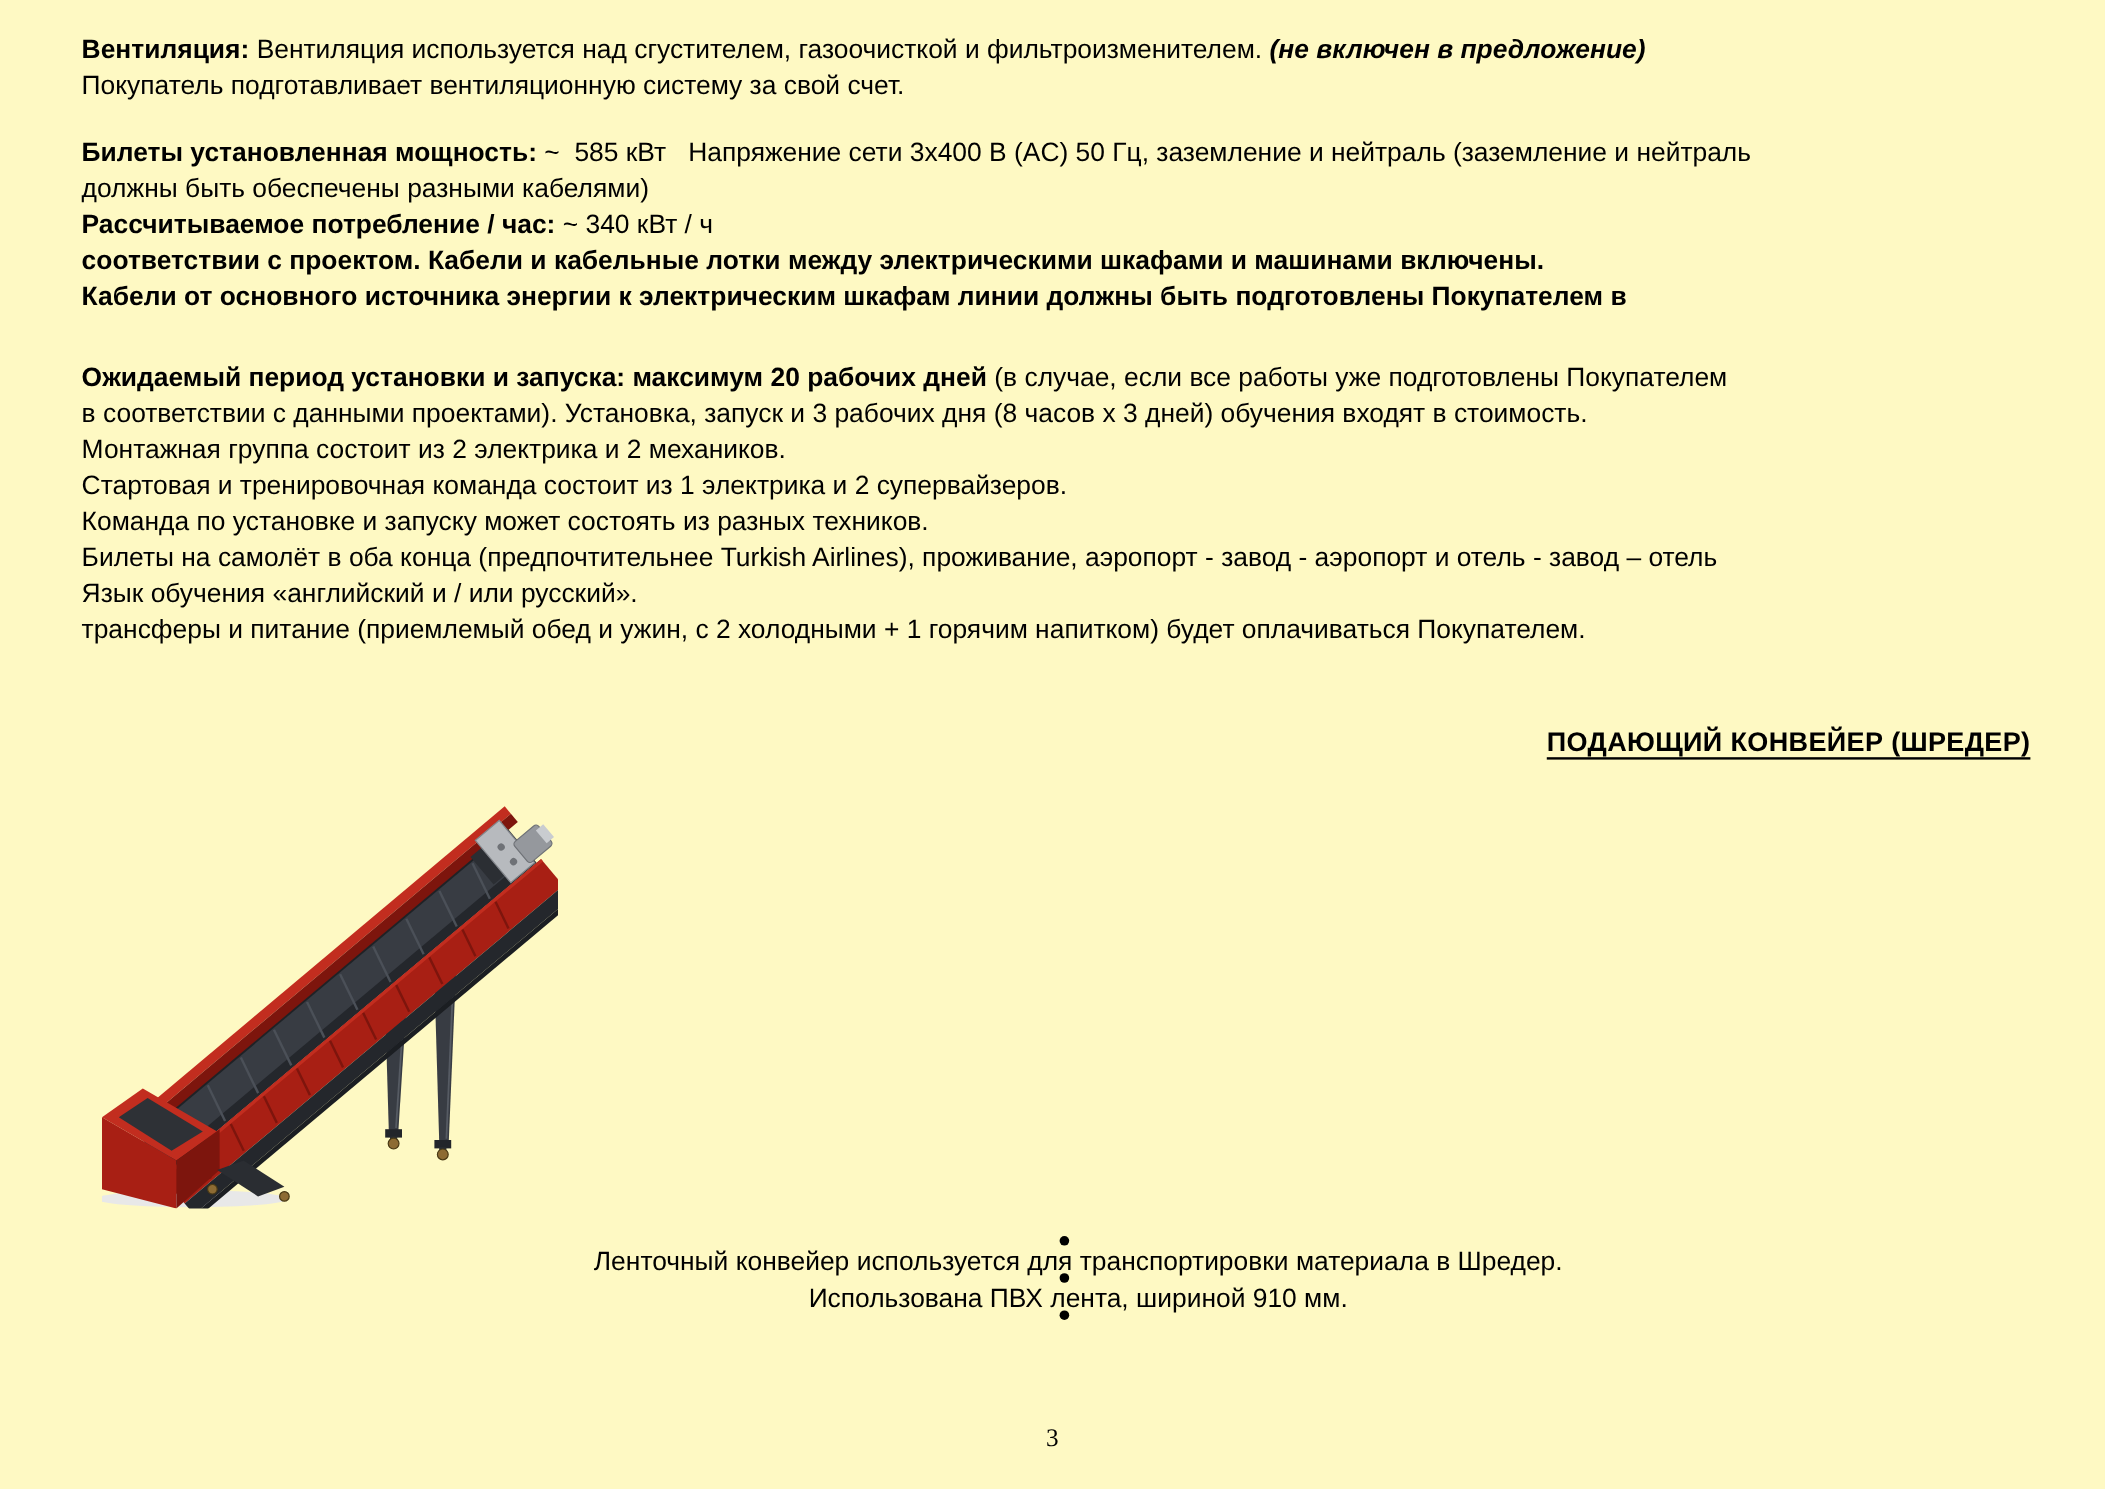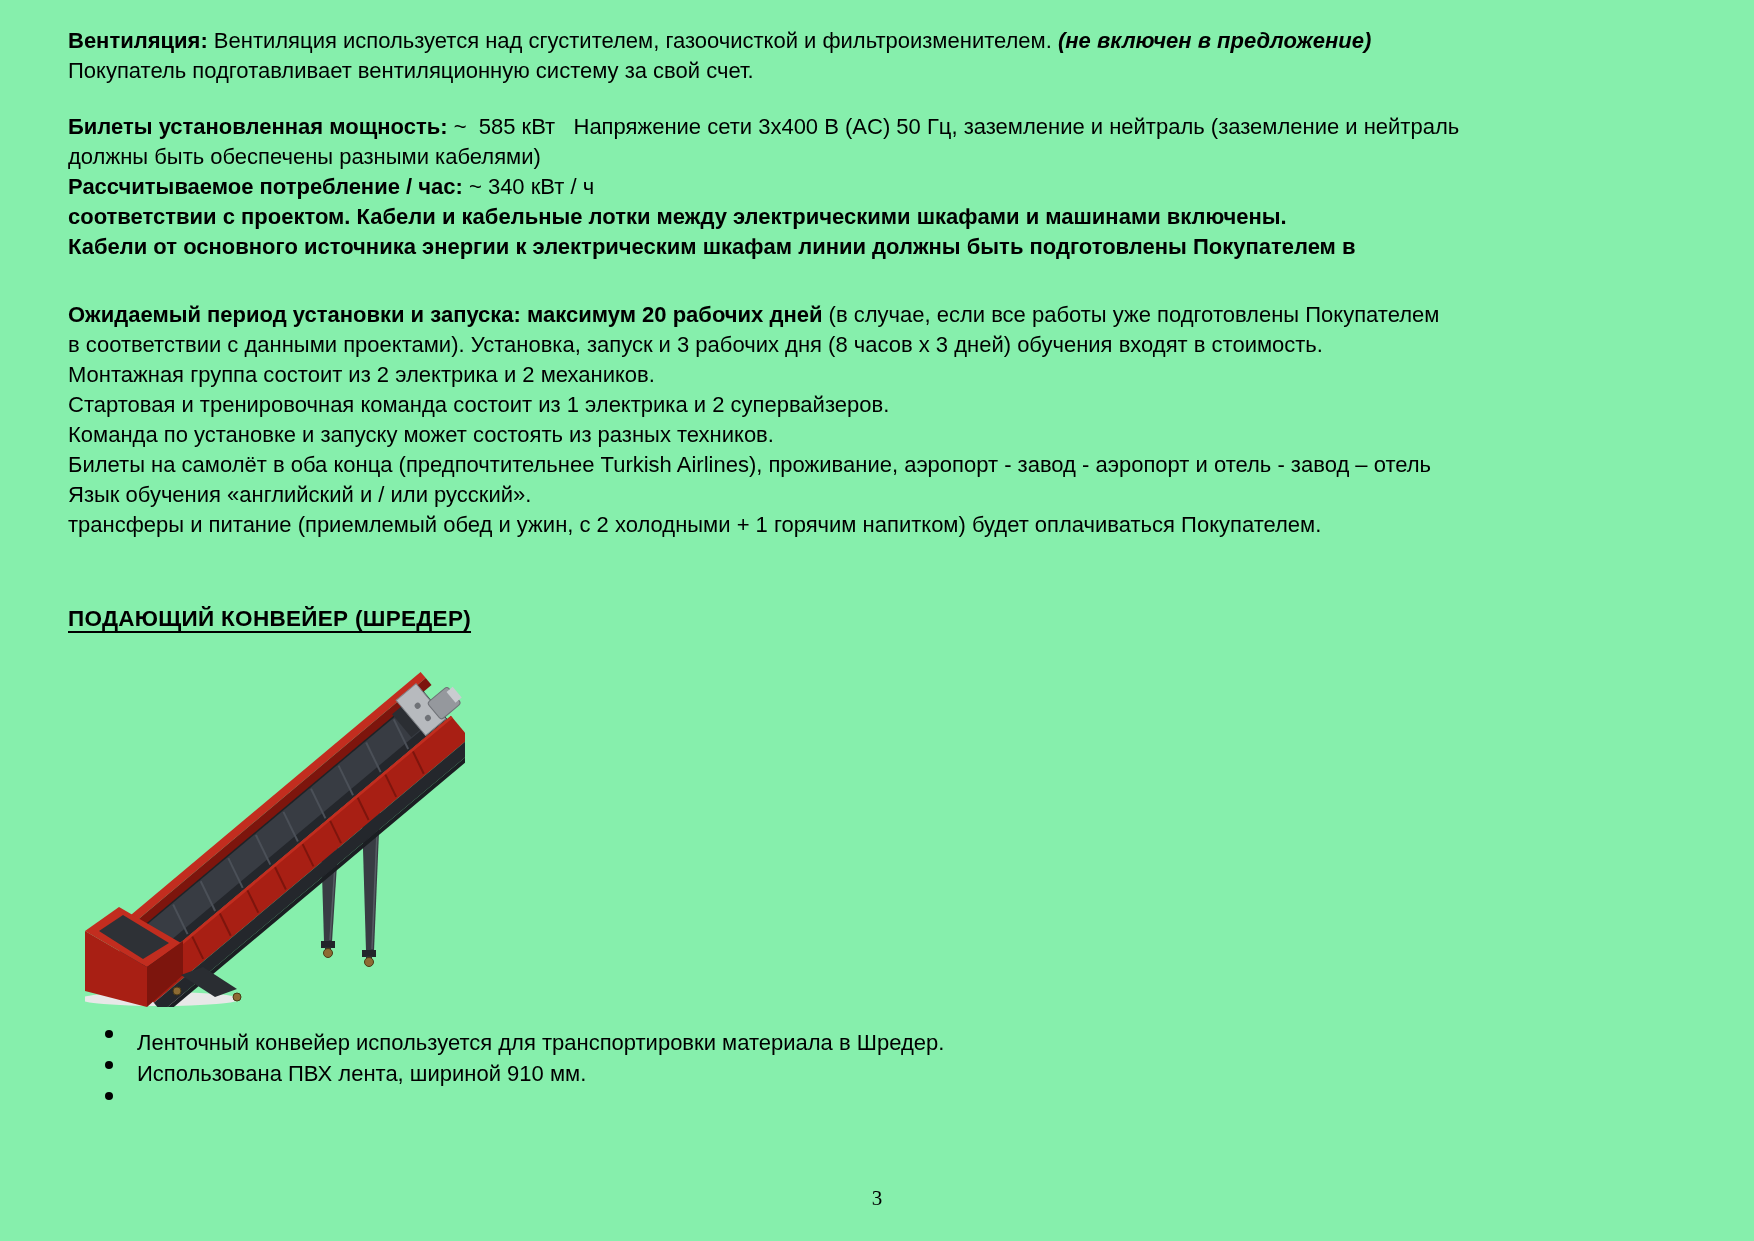--- a/index.html
+++ b/index.html
@@ -1,19 +1,19 @@
 <!DOCTYPE html>
 <html><head>
 <meta charset="utf-8">
 <style>
   html,body{margin:0;padding:0;background:#888;}
   .page{
     position:relative;
     width:1754px;height:1241px;
-    background:#86efac;
+    background:#fef9c3;
     font-family:"Liberation Sans",sans-serif;
     color:#000;
     overflow:hidden;
   }
   .content{padding:26px 62px 0 68px;}
   .line{
     height:30px;line-height:30px;
     font-size:22px;
     white-space:pre;
   }
@@ -24,31 +24,33 @@
   .para-power{margin:0 0 38px 0;}
   .para-install{margin:0;}
   .section-heading{
     margin-top:64px;
     height:30px;line-height:30px;
     font-size:22.5px;font-weight:bold;
     text-decoration:underline;
     text-decoration-thickness:2px;
     text-underline-offset:5px;
     letter-spacing:.3px;
+    text-align:right;
   }
   .figure{
     position:absolute;left:85px;top:645px;
     width:380px;height:362px;
   }
   .bullets{margin-top:396px;}
   .bullet-row{
-    display:flex;
+    display:flex;align-items:center;
     height:31px;
     padding-left:37px;
     font-size:22px;
+    flex-direction:column;
   }
   .dot{
     width:8px;height:8px;border-radius:50%;
     background:#000;flex:0 0 auto;
     margin-right:24px;
   }
   .page-number{
     position:absolute;left:0;top:1186px;width:100%;
     text-align:center;
     font-family:"Liberation Serif",serif;

